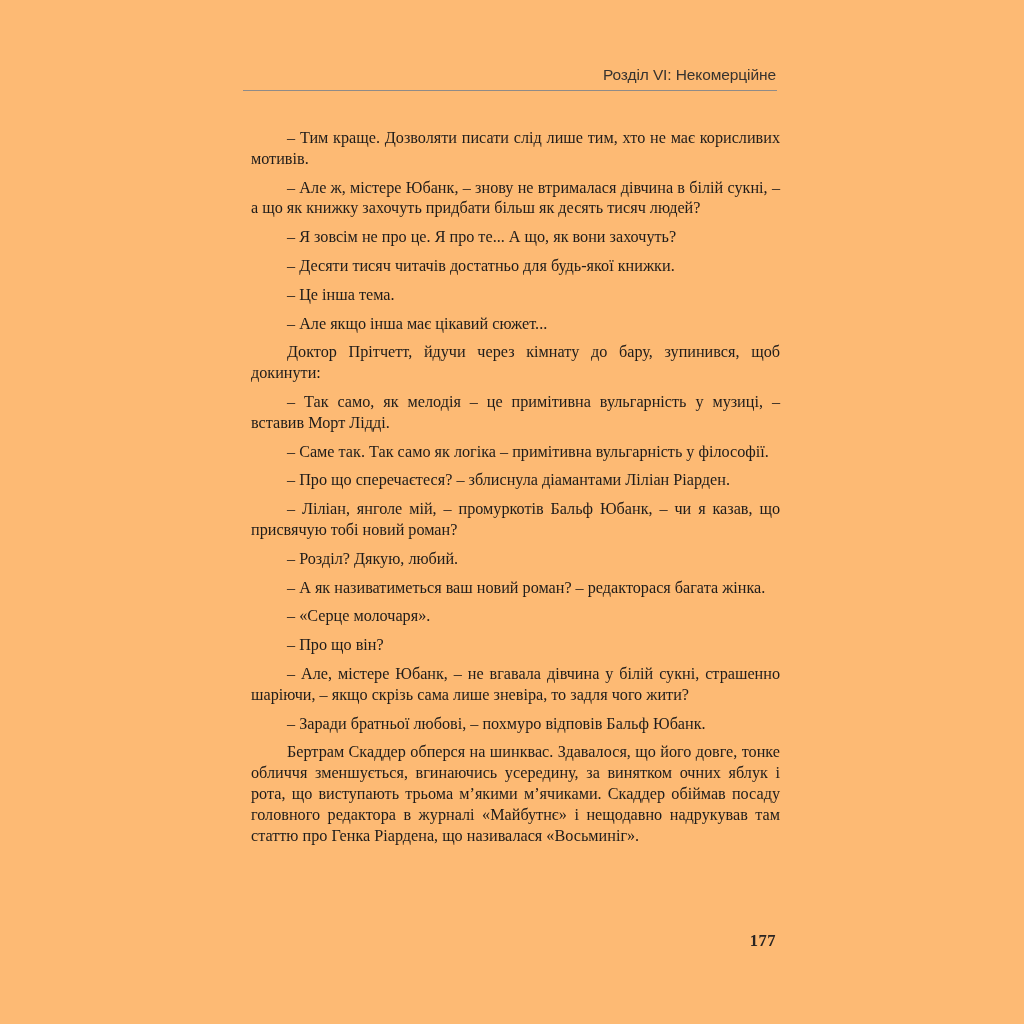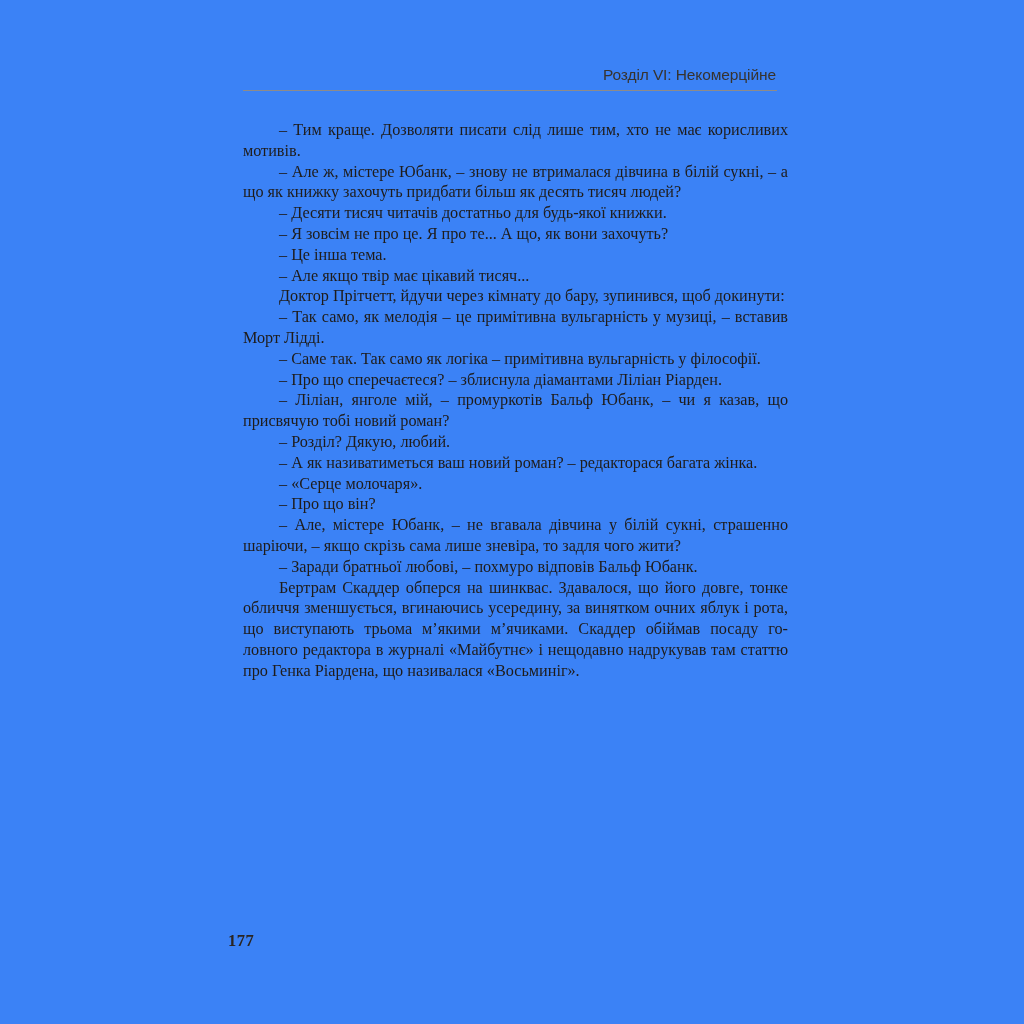--- a/index.html
+++ b/index.html
@@ -4,21 +4,21 @@
 <style>
   html, body {
     margin: 0;
     padding: 0;
     background: #ffffff;
   }
   .page {
     position: relative;
     width: 1024px;
     height: 1024px;
-    background: #3b82f6;
+    background: #fdba74;
     overflow: hidden;
   }
   .running-head {
     position: absolute;
     left: 243px;
     top: 66px;
     width: 533px;
     text-align: right;
     font-family: "Liberation Sans", sans-serif;
     font-size: 15.5px;
@@ -39,30 +39,31 @@
     left: 243px;
     top: 120px;
     width: 545px;
     font-family: "Liberation Serif", serif;
     font-size: 16.2px;
     line-height: 20.8px;
     color: #1f1c1a;
     text-align: justify;
   }
   .content p {
-    margin: 0;
+    margin: 8px;
     padding: 0;
     text-indent: 36px;
     hyphens: manual;
   }
   .page-number {
     position: absolute;
-    left: 228px;
+    left: 243px;
     top: 931px;
     width: 533px;
+    text-align: right;
     font-family: "Liberation Serif", serif;
     font-size: 16.5px;
     font-weight: 700;
     letter-spacing: 0.5px;
     color: #2a2522;
   }
 </style>
 </head>
 <body>
 
@@ -70,24 +71,24 @@
 
   <div class="running-head">
     <span>Розділ VI: Некомерційне</span>
   </div>
 
   <div class="header-rule"></div>
 
   <div class="content">
       <p>– Тим краще. Дозволяти писати слід лише тим, хто не має корисливих мотивів.</p>
       <p>– Але ж, містере Юбанк, – знову не втрималася дівчина в білій сукні, – а що як книжку захочуть придбати більш як десять тисяч людей?</p>
+      <p>– Я зовсім не про це. Я про те... А що, як вони захочуть?</p>
       <p>– Десяти тисяч читачів достатньо для будь-якої книжки.</p>
-      <p>– Я зовсім не про це. Я про те... А що, як вони захочуть?</p>
       <p>– Це інша тема.</p>
-      <p>– Але якщо твір має цікавий тисяч...</p>
+      <p>– Але якщо інша має цікавий сюжет...</p>
       <p>Доктор Прітчетт, йдучи через кімнату до бару, зупинив­ся, щоб докинути:</p>
       <p>– Так само, як мелодія – це примітивна вульгарність у музиці, – вставив Морт Лідді.</p>
       <p>– Саме так. Так само як логіка – примітивна вульгар­ність у філософії.</p>
       <p>– Про що сперечаєтеся? – зблиснула діамантами Ліліан Ріарден.</p>
       <p>– Ліліан, янголе мій, – промуркотів Бальф Юбанк, – чи я казав, що присвячую тобі новий роман?</p>
       <p>– Розділ? Дякую, любий.</p>
       <p>– А як називатиметься ваш новий роман? – редактора­ся багата жінка.</p>
       <p>– «Серце молочаря».</p>
       <p>– Про що він?</p>
       <p>– Але, містере Юбанк, – не вгавала дівчина у білій сукні, страшенно шаріючи, – якщо скрізь сама лише зневіра, то за­для чого жити?</p>

